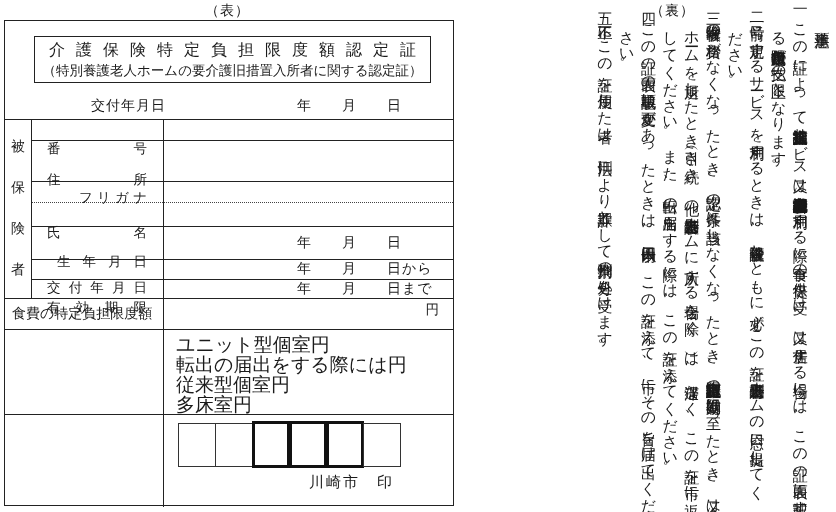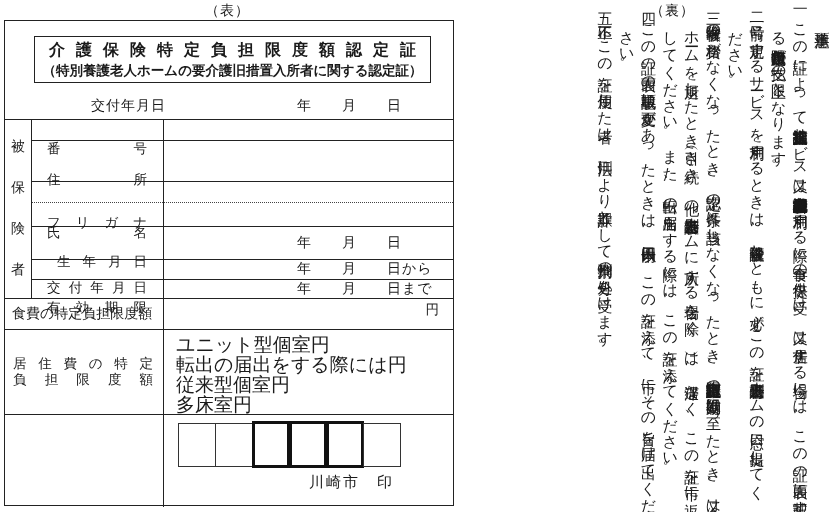--- a/index.html
+++ b/index.html
@@ -13,21 +13,21 @@
   .back-label{left:650px;top:2px;}
 
   
   .front{
     position:absolute;left:4px;top:20px;width:450px;height:486px;
     border:1px solid #222;box-sizing:border-box;
   }
   .front *{box-sizing:border-box;}
   .title-box{
     position:absolute;left:29px;top:15px;width:397px;height:47px;
-    border:1px solid #222;text-align:center;font-weight:bold;
+    border:1px solid #222;text-align:center;
   }
   .t1{font-size:16px;letter-spacing:11px;padding-left:11px;margin-top:3px;white-space:nowrap;}
   .t2{font-size:13.5px;margin-top:1px;white-space:nowrap;}
   .issue-label{position:absolute;left:86px;top:76px;font-size:14px;letter-spacing:1px;}
   .issue-value{position:absolute;left:292px;top:76px;font-size:14px;letter-spacing:1px;white-space:pre;}
 
   .hline{position:absolute;border-top:1px solid #222;height:0;}
   .hline.dotted{border-top:1px dotted #444;}
   .vline{position:absolute;border-left:1px solid #222;width:0;}
 
@@ -123,21 +123,21 @@
     <div class="cell lab" style="top:98px;height:21px;">
         <span class="spread">番号</span>
       </div>
     <div class="cell val" style="top:98px;height:21px;"></div>
 
     <div class="cell lab" style="top:119px;height:41px;">
         <span class="spread">住所</span>
       </div>
     <div class="cell val" style="top:119px;height:41px;"></div>
 
-    <div class="cell lab" style="top:172px;height:21px;">
+    <div class="cell lab" style="top:147px;height:21px;padding-left:32px;">
         <span class="spread">フリガナ</span>
       </div>
     <div class="cell val" style="top:160px;height:21px;"></div>
 
     <div class="cell lab" style="top:181px;height:24px;">
         <span class="spread">氏名</span>
       </div>
     <div class="cell val" style="top:181px;height:24px;"></div>
 
     <div class="cell lab" style="top:205px;height:33px;padding-left:10px;">
@@ -151,24 +151,20 @@
     <div class="cell val" style="top:238px;height:20px;">年　　月　　日から</div>
 
     <div class="cell lab" style="top:258px;height:19px;">
         <span class="spread">有効期限</span>
       </div>
     <div class="cell val" style="top:258px;height:19px;">年　　月　　日まで</div>
 
     <div class="cell meal-label" style="top:277px;height:31px;">食費の特定負担限度額</div>
     <div class="unit-meal">円</div>
 
-    <div class="res-label">
-      <div>居住費の特定</div>
-      <div>負担限度額</div>
-    </div>
     <div class="res-items">
       <div class="res-item">
         <span>ユニット型個室</span>
           <span>円</span>
       </div>
       <div class="res-item">
         <span>転出の届出をする際には</span>
           <span>円</span>
       </div>
       <div class="res-item">

